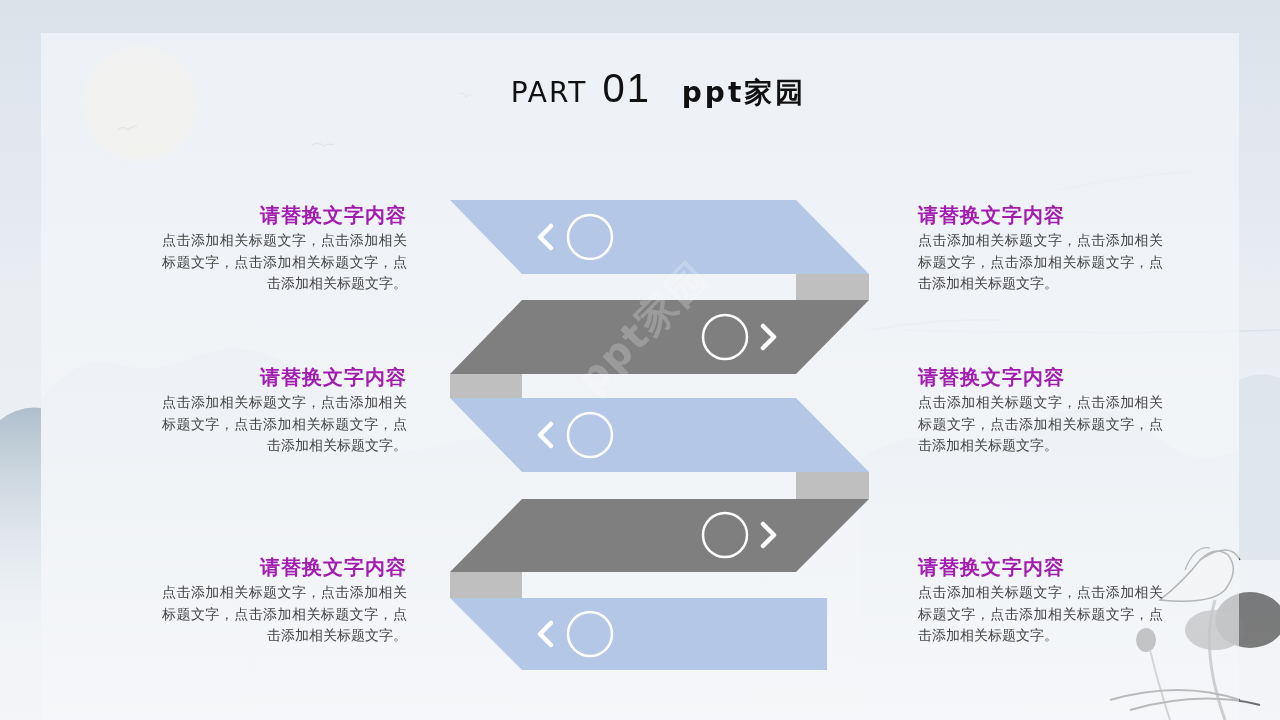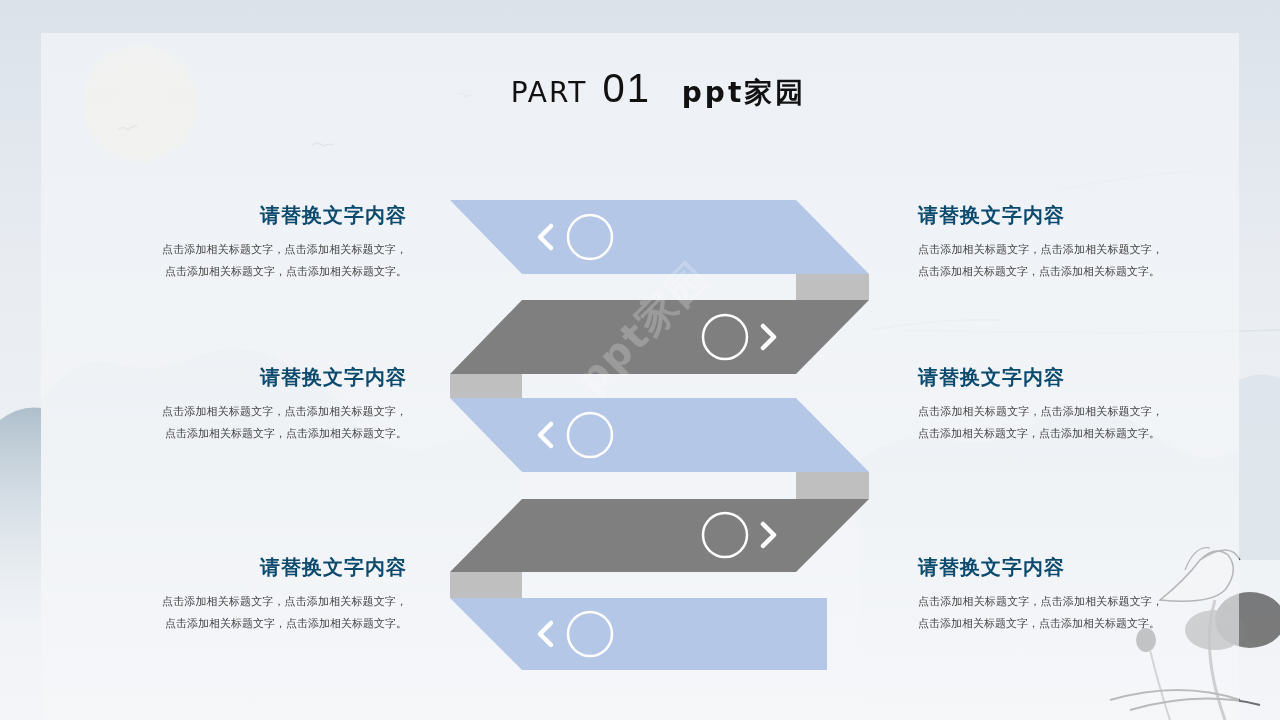--- a/index.html
+++ b/index.html
@@ -18,24 +18,24 @@
     font-size: 28px; color: #111; letter-spacing: 2px;
   }
   .title .part { font-family: "DejaVu Sans", sans-serif; font-weight: normal; margin-left: 37px; }
   .title .num { font-size: 40px; margin: 0 6px 0 4px; font-family: "Liberation Sans", sans-serif; font-weight: 300; }
   .title .zh { font-weight: bold; margin-left: 14px; letter-spacing: 3px; }
 
   .block { position: absolute; width: 245px; }
   .block.left { left: 162px; text-align: right; }
   .block.right { left: 918px; text-align: left; }
   .block h3 {
-    margin: 0; font-size: 20px; color: #0c4a6e; font-weight: bold; letter-spacing: 1px; line-height: 28px;
+    margin: 0; font-size: 20px; color: #a21caf; font-weight: bold; letter-spacing: 1px; line-height: 28px;
   }
   .block p {
-    margin: 10px 0 0 0; font-size: 11px; line-height: 21.5px; color: #444;
+    margin: 1px 0 0 0; font-size: 14px; line-height: 21.5px; color: #444;
     text-align-last: inherit;
   }
   .block.left p { text-align: justify; text-align-last: right; }
   .block.right p { text-align: justify; text-align-last: left; }
 
   .ribbon { position: absolute; left: 0; top: 0; width: 1280px; height: 720px; }
   .watermark {
     position: absolute; left: 560px; top: 300px; transform: rotate(-45deg);
     font-size: 40px; color: rgba(255,255,255,0.22); font-weight: bold; letter-spacing: 2px;
     pointer-events: none;

